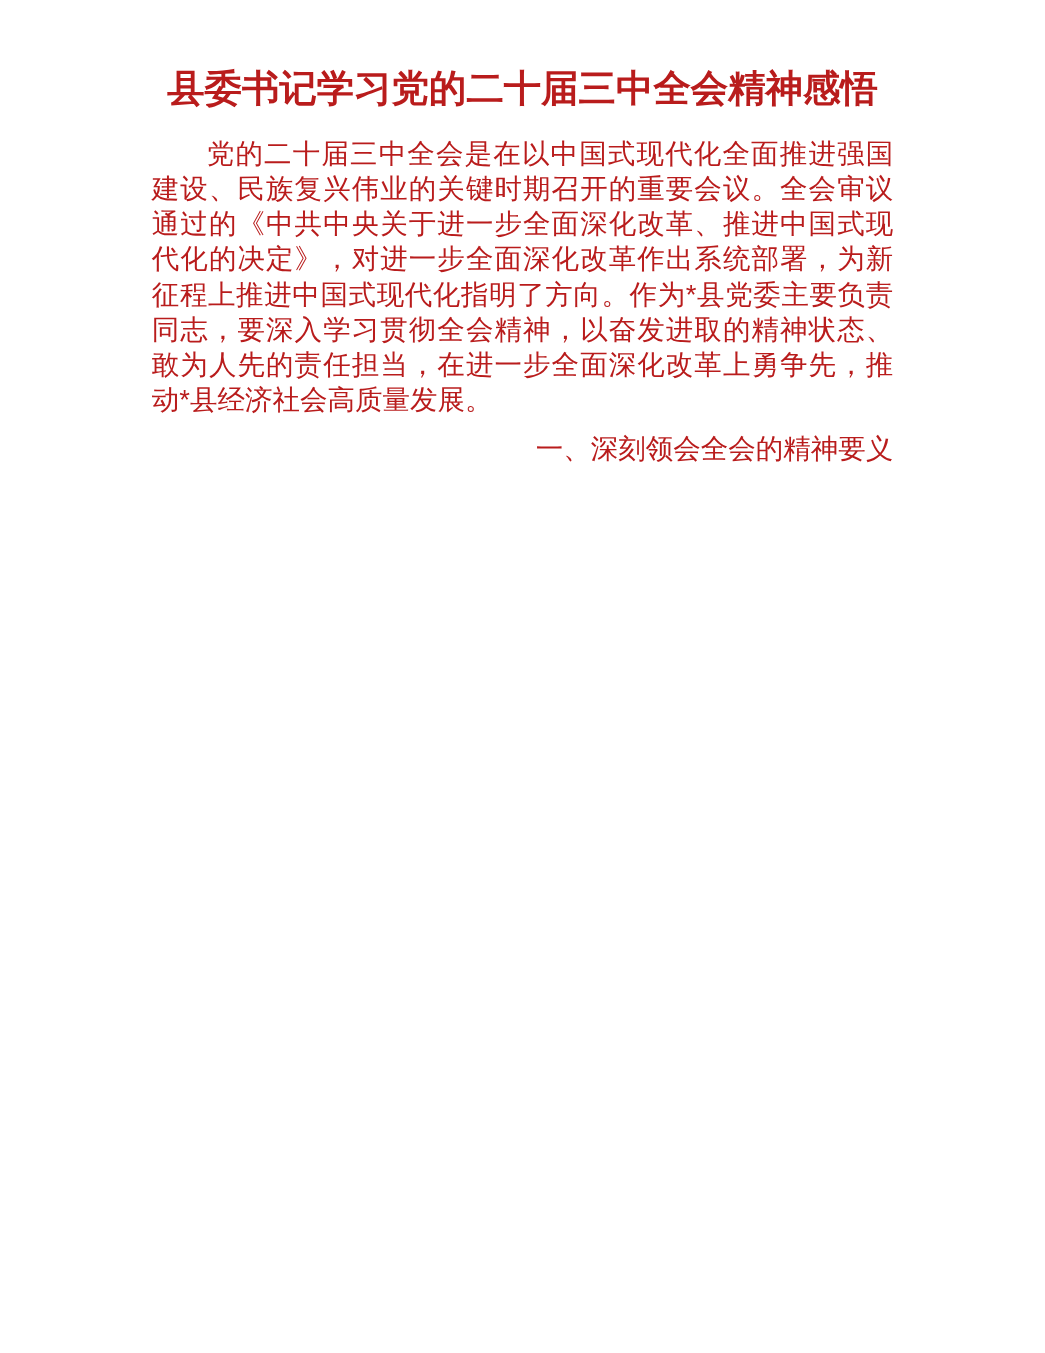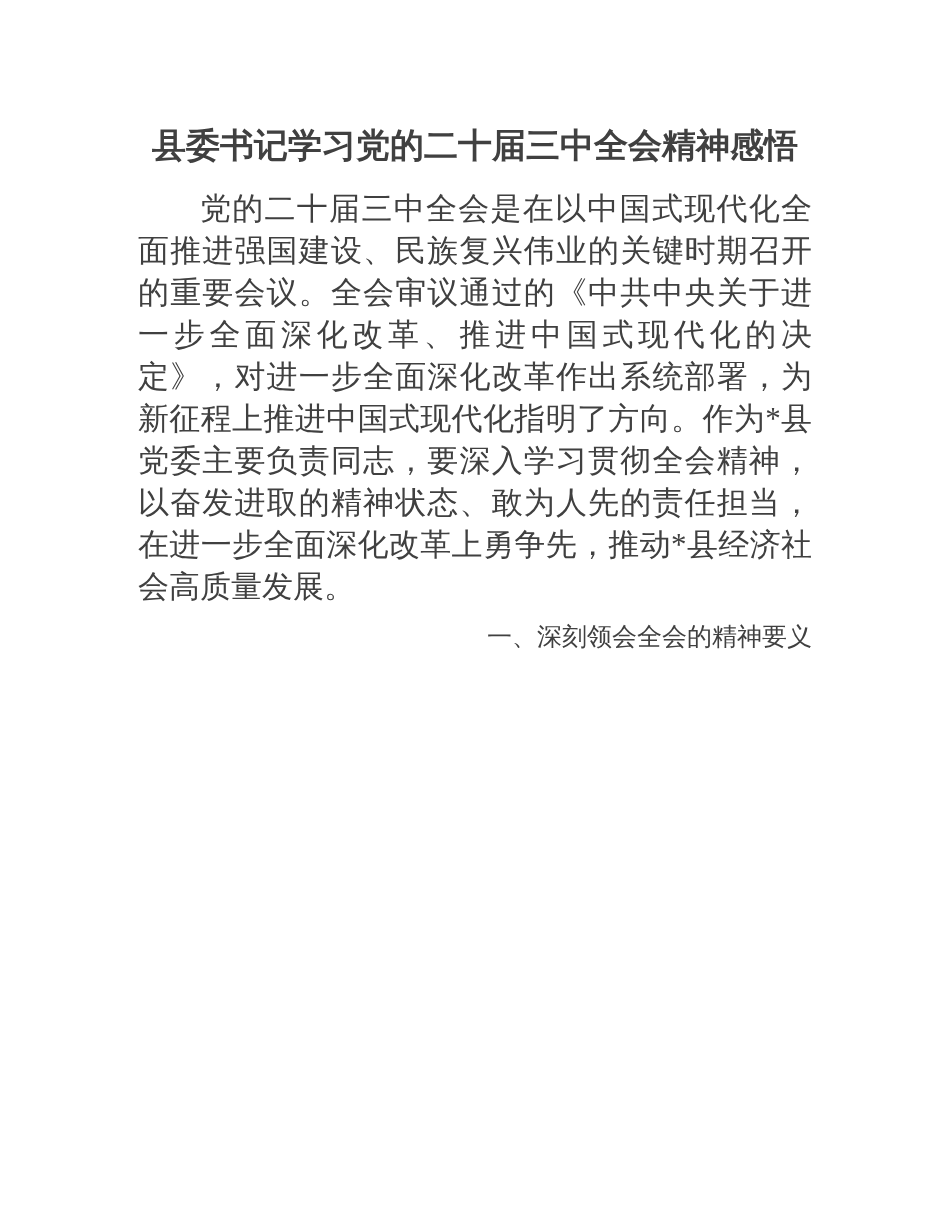--- a/index.html
+++ b/index.html
@@ -9,41 +9,40 @@
   body {
     width: 950px;
     height: 1230px;
     background: #ffffff;
   }
   .page {
     box-sizing: border-box;
     width: 950px;
     height: 1230px;
     background: #ffffff;
-    padding: 120px 138px 0 138px;
-    color: #404040;
+    padding: 56px 138px 0 138px;
+    color: #b91c1c;
     font-family: "Liberation Sans", "DejaVu Sans", sans-serif;
   }
   .doc-title {
     margin: 0 0 17px 0;
     font-size: 34px;
     font-weight: 700;
     line-height: 51px;
     text-align: center;
     letter-spacing: 0;
   }
   .para {
     margin: 0;
-    font-size: 31px;
-    line-height: 42px;
+    font-size: 25px;
+    line-height: 32px;
     text-align: justify;
     text-justify: inter-ideograph;
     text-indent: 2em;
     overflow-wrap: break-word;
-    font-family: Liberation Serif, serif;
   }
   .section-heading {
     margin: 7px 0 6px 0;
     font-size: 25px;
     font-weight: 400;
     line-height: 43.5px;
     text-indent: 2em;
     text-align: right;
   }
 </style>

